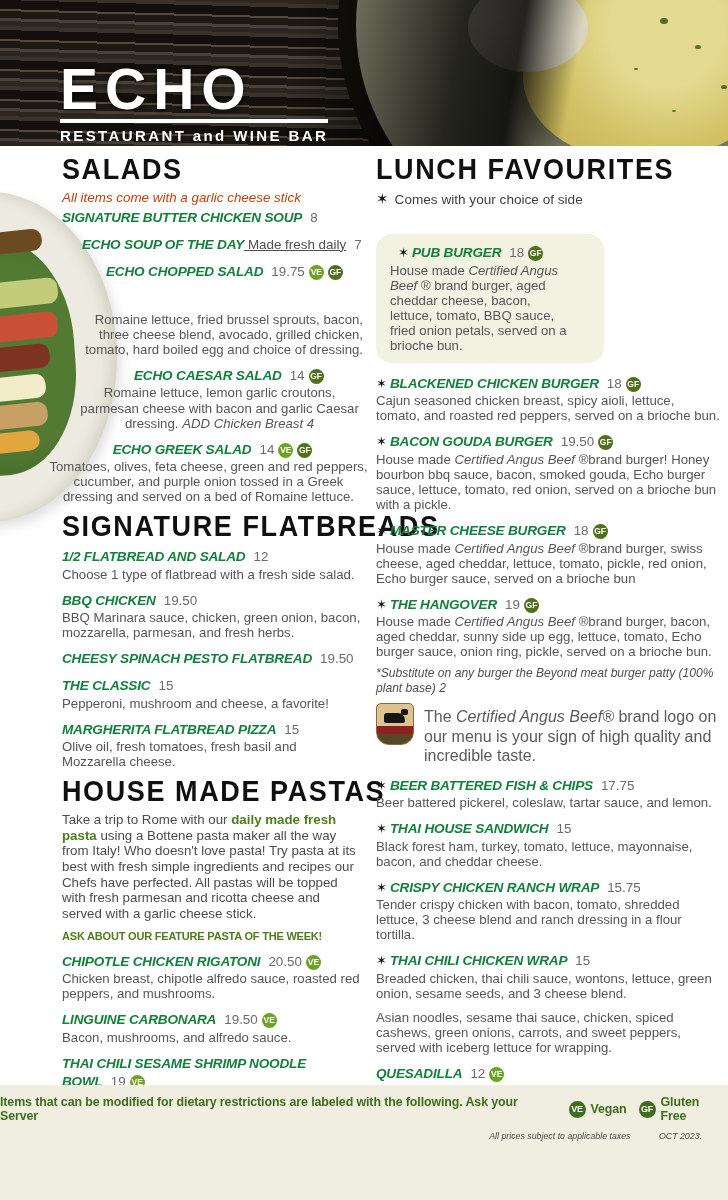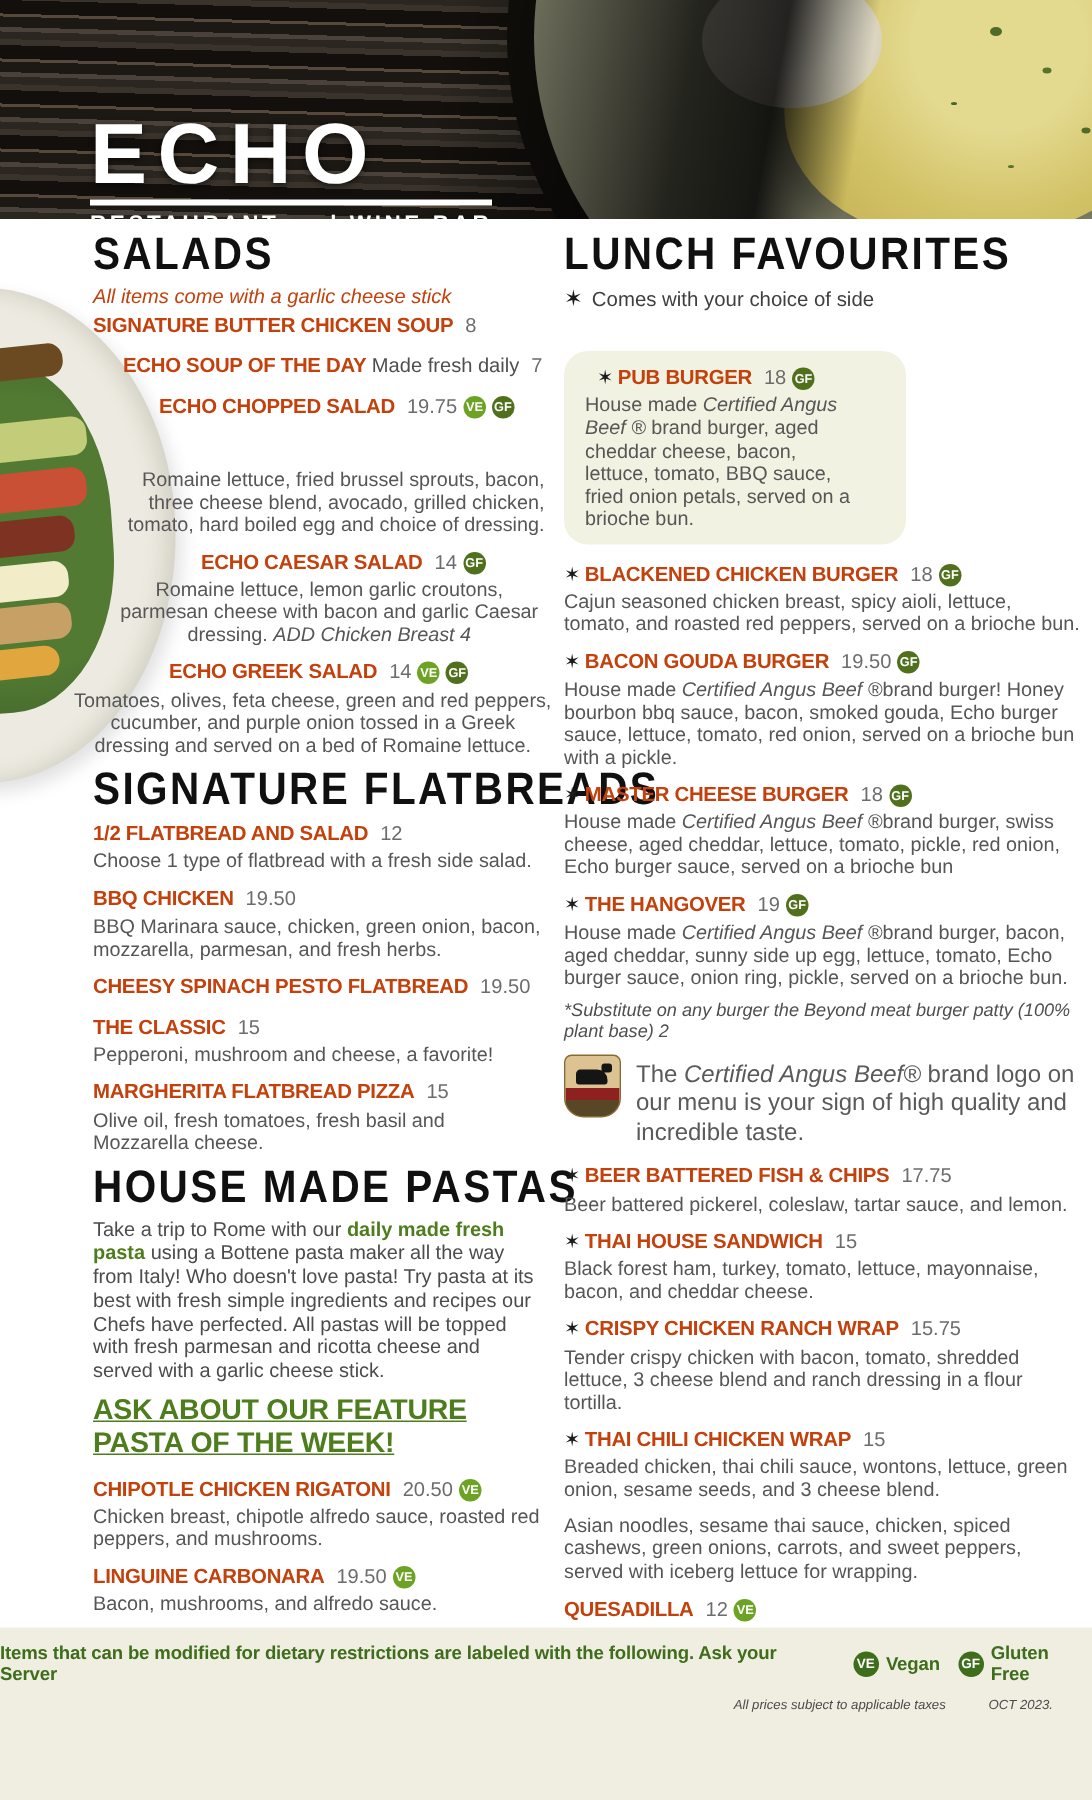--- a/index.html
+++ b/index.html
@@ -17,21 +17,21 @@
   .plate-rim{position:absolute;right:-80px;top:-210px;width:470px;height:470px;border-radius:50%;background:#12100c;}
   .plate-body{position:absolute;right:-62px;top:-192px;width:434px;height:434px;border-radius:50%;
       background:radial-gradient(circle at 40% 60%,#8f9077 0 55%,#7d7e66 75%,#6d6e58 100%);}
   .pasta-blob{position:absolute;right:-55px;top:-40px;width:260px;height:200px;border-radius:48% 52% 55% 45%;
       background:radial-gradient(circle at 55% 35%,#e3d98f 0 30%,#d2c266 60%,#c0ad4e 100%);
       box-shadow:-8px 10px 18px rgba(40,40,20,.35);}
   .cream-blob{position:absolute;right:140px;top:-18px;width:120px;height:90px;border-radius:50%;
       background:radial-gradient(circle at 50% 40%,#eae5d4 0 40%,#d6d0ba 80%,rgba(214,208,186,0));}
   .garnish{position:absolute;right:60px;top:18px;width:8px;height:6px;border-radius:50%;background:#4e6b2a;
       box-shadow:34px 26px 0 -1px #55742c,-28px 48px 0 -2px #47642a,60px 66px 0 -1px #4e6b2a,10px 90px 0 -2px #55742c,90px 30px 0 -2px #47642a;}
-  .logo{position:absolute;left:60px;top:76px;color:#ffffff;}
+  .logo{position:absolute;left:60px;top:62px;color:#ffffff;}
   .logo-echo{font-size:57px;line-height:.95;font-weight:bold;letter-spacing:7px;
       border-bottom:4px solid #ffffff;padding:0 4px 3px 0;text-shadow:0 1px 5px rgba(0,0,0,.6);}
   .logo-sub{font-size:15px;font-weight:bold;letter-spacing:2.4px;margin-top:4px;text-shadow:0 1px 4px rgba(0,0,0,.6);}
 
   
   .salad-photo{position:absolute;left:-138px;top:192px;width:255px;height:330px;}
   .plate{position:absolute;inset:0;border-radius:50%;background:#edebe1;
      box-shadow:inset -6px 0 14px rgba(90,85,60,.18), 4px 6px 12px rgba(0,0,0,.12);}
   .greens{position:absolute;left:48px;top:48px;width:165px;height:236px;border-radius:45%;
      background:radial-gradient(circle at 60% 50%,#527a33 0 60%,#3d5e27 100%);transform:rotate(-4deg);}
@@ -41,22 +41,22 @@
   .col-left{position:absolute;left:62px;top:156px;width:301px;}
   .col-right{position:absolute;left:376px;top:156px;width:344px;}
 
   .sec-h{font-weight:bold;font-size:27px;letter-spacing:1.6px;color:#101010;
      transform:scaleY(1.12);transform-origin:0 100%;margin:0 0 3px 0;white-space:nowrap;}
   .sec-note{font-style:italic;color:#c2410c;font-size:13.4px;margin:0 0 3px 0;}
 
   .mi{margin:0 0 9px 0;}
   .row{line-height:1.12;}
   .star{font-size:13px;color:#1c1c1c;margin-right:3px;}
-  .nm{font-weight:bold;color:#c2410c;font-size:13.6px;letter-spacing:-.2px;}
-  .inl{color:#4f4f4f;font-size:13.4px;}
+  .nm{font-weight:bold;color:#15803d;font-size:13.6px;letter-spacing:-.2px;font-style:italic;}
+  .inl{color:#4f4f4f;font-size:13.4px;text-decoration:underline;}
   .pr{color:#6c6c6c;font-size:13.4px;margin-left:8px;}
   .desc{color:#565656;font-size:13.2px;line-height:1.14;margin-top:1.5px;}
   .it{font-style:italic;}
   .grn{color:#4e7d1d;font-weight:bold;}
 
   .bdg{display:inline-block;min-width:15px;height:15px;border-radius:50%;color:#fff;
      font-size:8.5px;font-weight:bold;text-align:center;line-height:15px;margin-left:4px;
      vertical-align:1px;padding:0 1px;box-sizing:border-box;}
   .bdg.ve{background:#6da324;}
   .bdg.gf{background:#50701d;}
@@ -65,21 +65,21 @@
   .m-ml1 .row{margin-left:20px;}
   .m-ml2 .row{margin-left:44px;}
   .m-ml2 .desc{text-align:right;padding-left:10px;margin-top:32px;}
   .m-ml3 .row{margin-left:72px;}
   .m-ml3 .desc{text-align:center;padding-left:14px;}
   .m-ctrall{text-align:center;}
   .m-ctrall .desc{margin-left:-14px;margin-right:-6px;}
 
   
   .intro{color:#4c4c4c;font-size:13.3px;line-height:1.18;margin:1px 0 8px 0;}
-  .feature{color:#4e7d1d;font-weight:bold;font-size:19px;letter-spacing:-.2px;margin:2px 0 10px 0;text-decoration:underline;}
+  .feature{color:#4e7d1d;font-weight:bold;font-size:11px;letter-spacing:-.2px;margin:2px 0 10px 0;}
 
   
   .sides-box{border:2px solid #e2e2da;border-radius:16px;padding:7px 12px 9px 14px;margin-top:4px;}
   .sides-title{font-weight:bold;font-size:13px;color:#1e1e1e;margin-bottom:1px;}
   .sides-cols{display:flex;}
   .sides-col{font-size:12.6px;color:#4f4f4f;line-height:1.3;}
   .sides-col.c1{width:150px;}
   .sides-col.c2{width:140px;}
   .side-row{display:flex;}
   .side-nm{}

